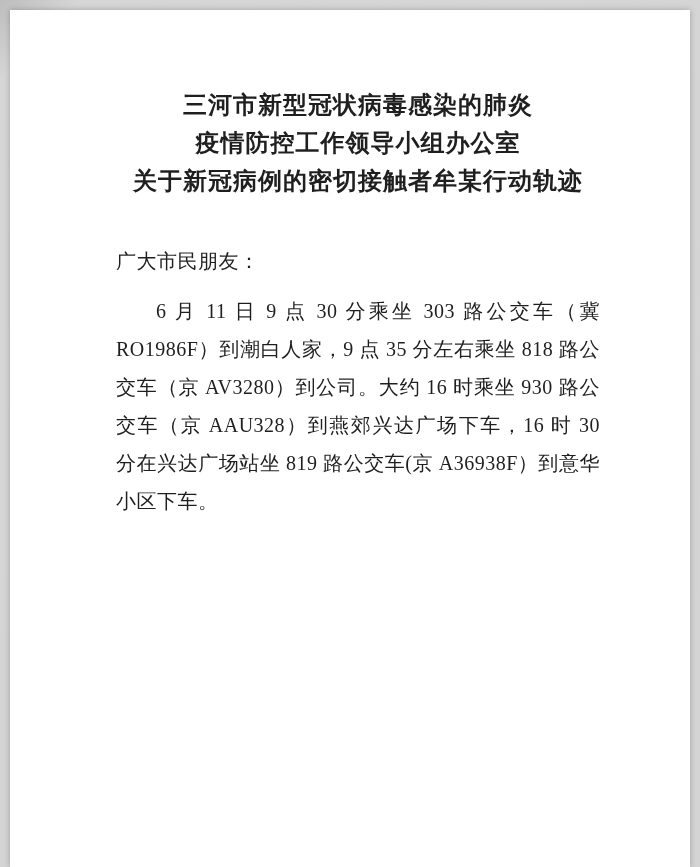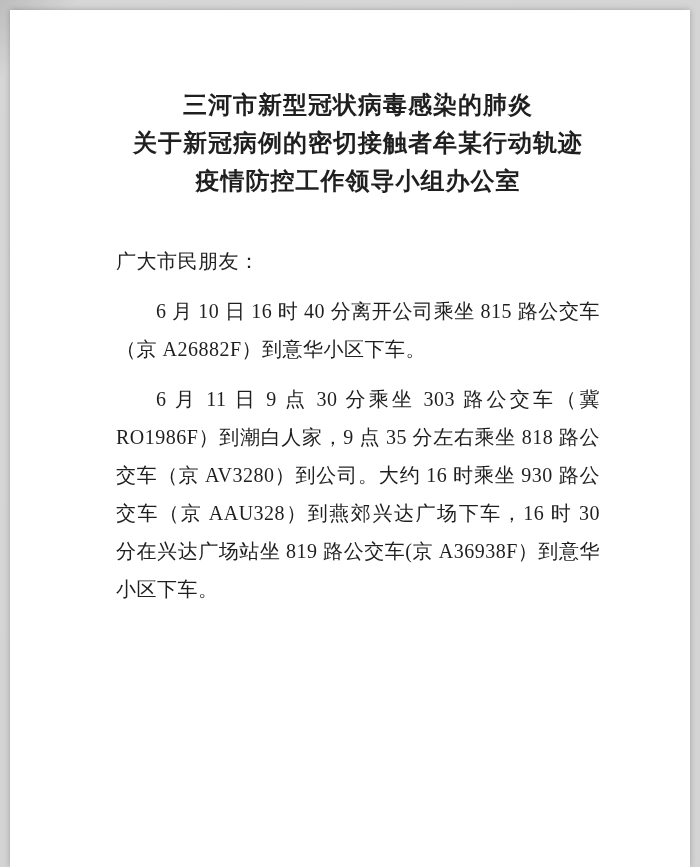--- a/index.html
+++ b/index.html
@@ -54,25 +54,24 @@
   p.para{text-indent:2em;}
 </style>
 </head>
 <body>
 
 <div class="scan-frame">
   <div class="paper">
 
     <h1 class="doc-title">
       <span class="title-line">三河市新型冠状病毒感染的肺炎</span>
+      <span class="title-line">疫情防控工作领导小组办公室</span>
       <span class="title-line">关于新冠病例的密切接触者牟某行动轨迹</span>
-      <span class="title-line">疫情防控工作领导小组办公室</span>
     </h1>
 
     <div class="doc-body">
       <p class="greeting">广大市民朋友：</p>
-      <p class="para">6 月 10 日 16 时 40 分离开公司乘坐 815 路公交车（京 A26882F）到意华小区下车。</p>
       <p class="para">6 月 11 日 9 点 30 分乘坐 303 路公交车（冀 RO1986F）到潮白人家，9 点 35 分左右乘坐 818 路公交车（京 AV3280）到公司。大约 16 时乘坐 930 路公交车（京 AAU328）到燕郊兴达广场下车，16 时 30 分在兴达广场站坐 819 路公交车(京 A36938F）到意华小区下车。</p>
 
     </div>
 
   </div>
 </div>
 
 </body></html>

